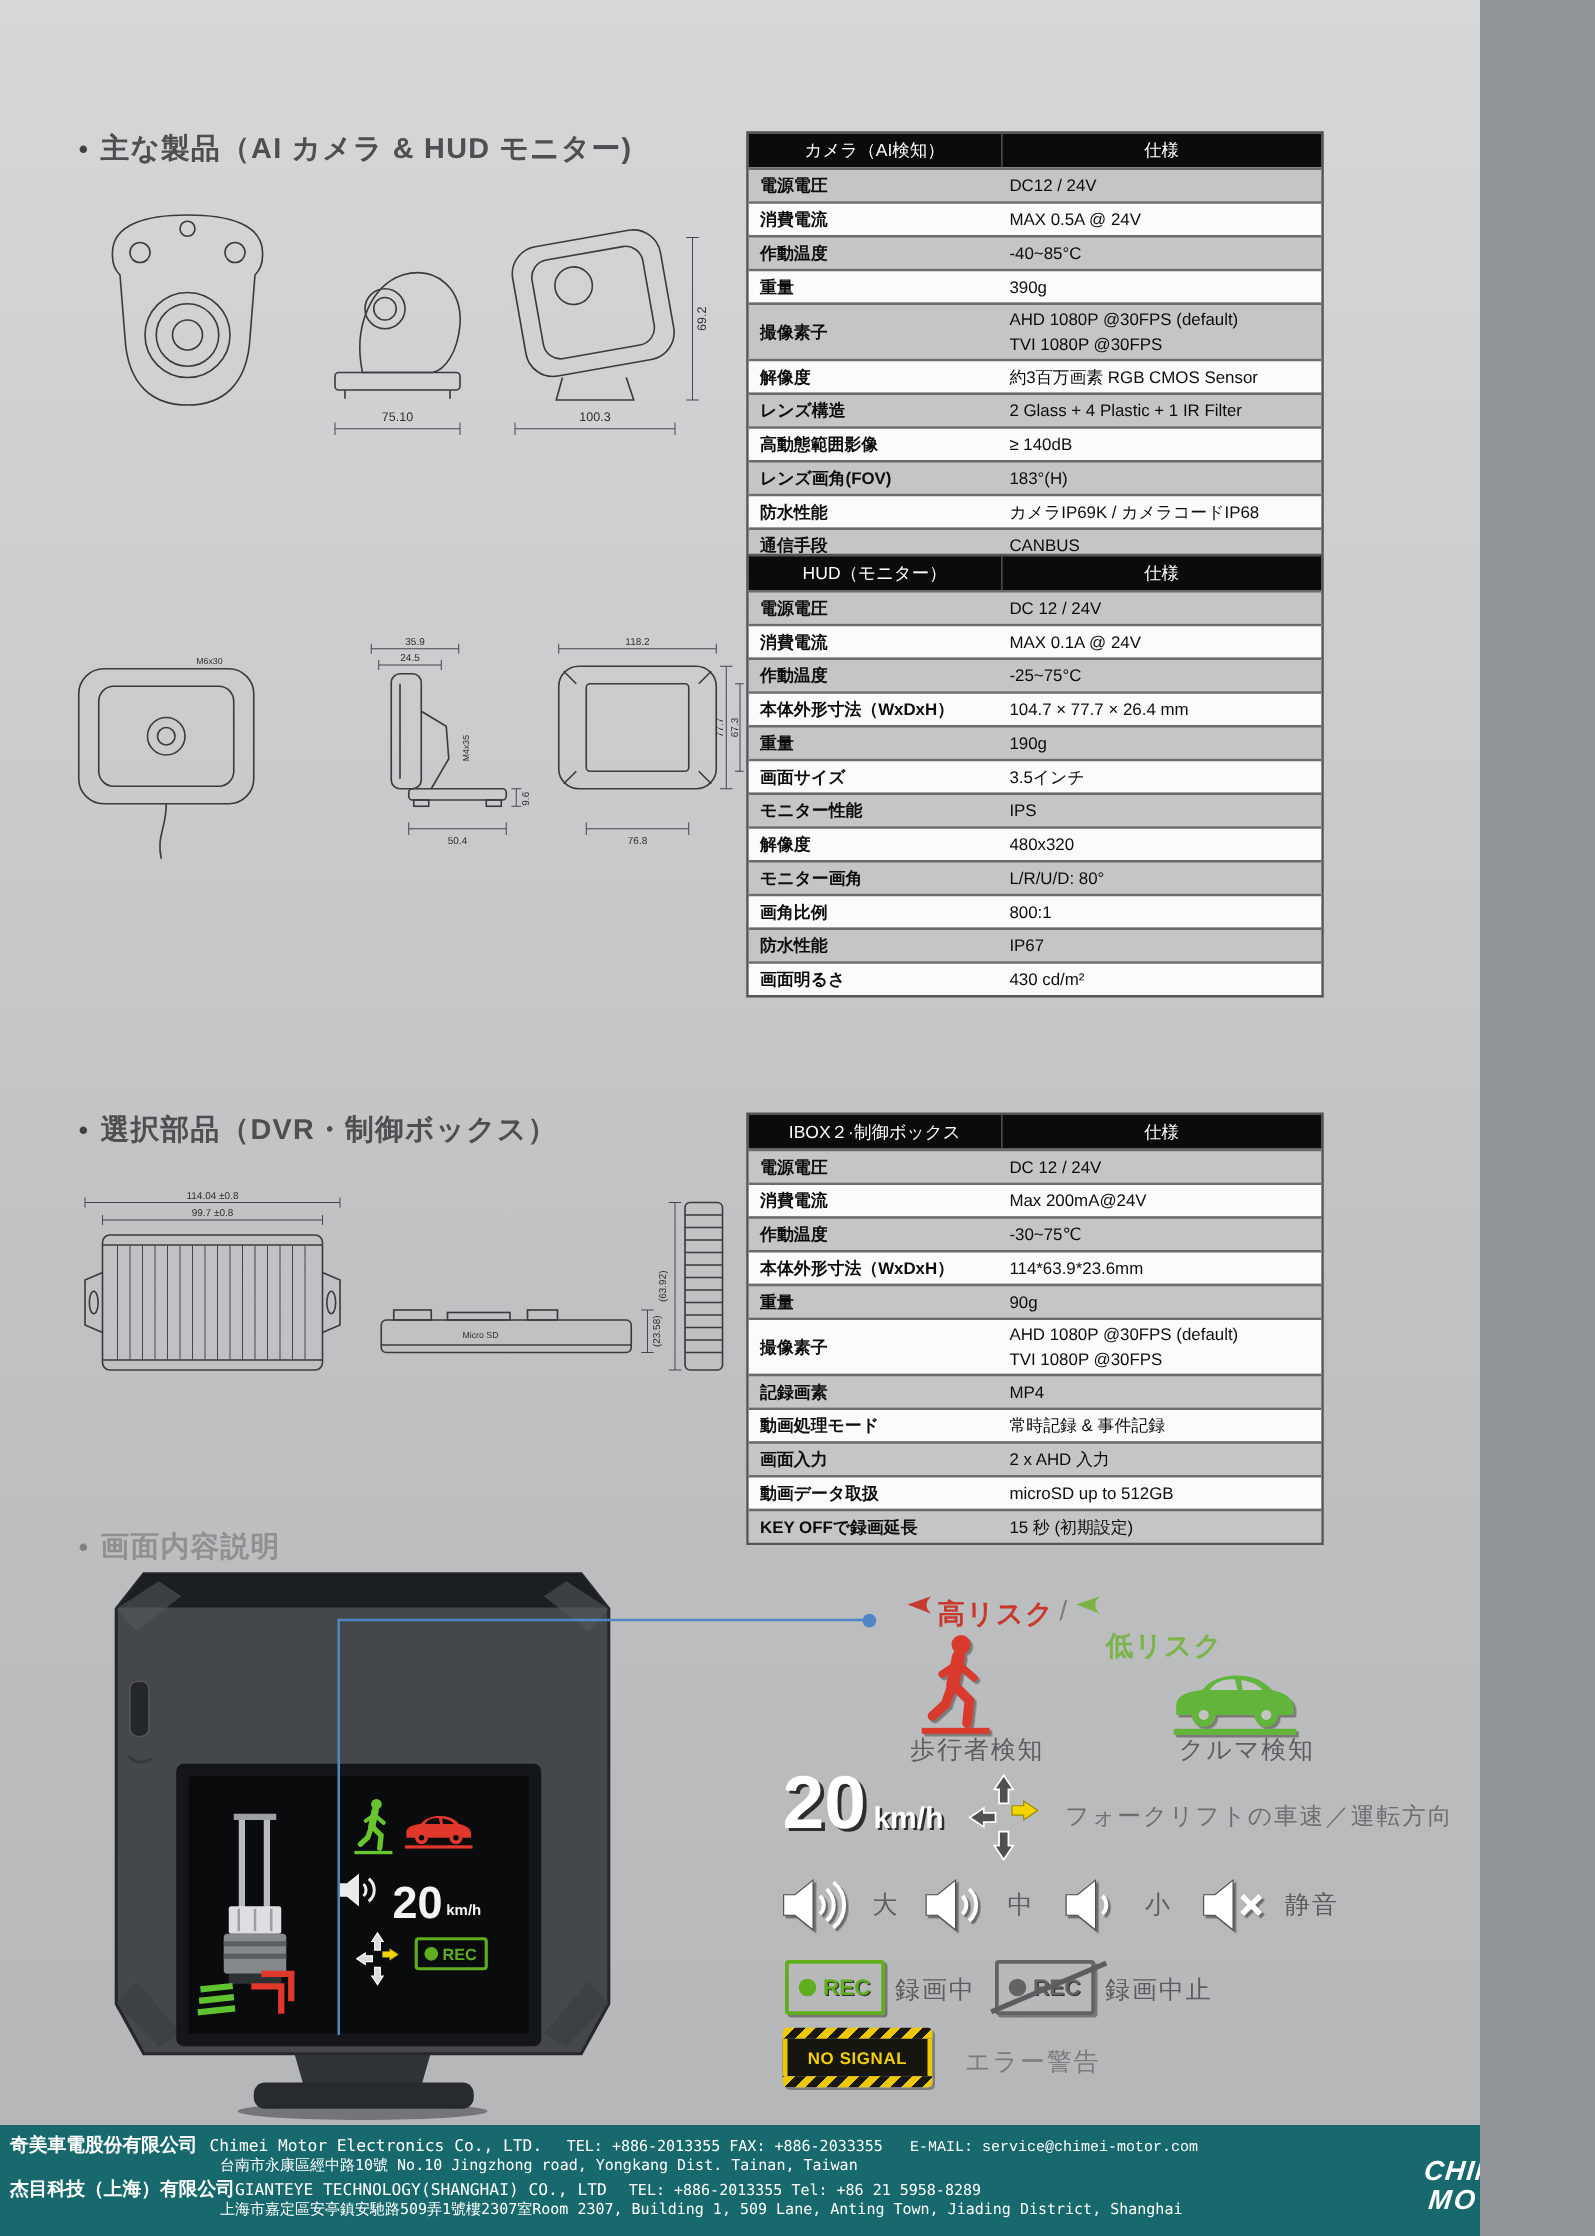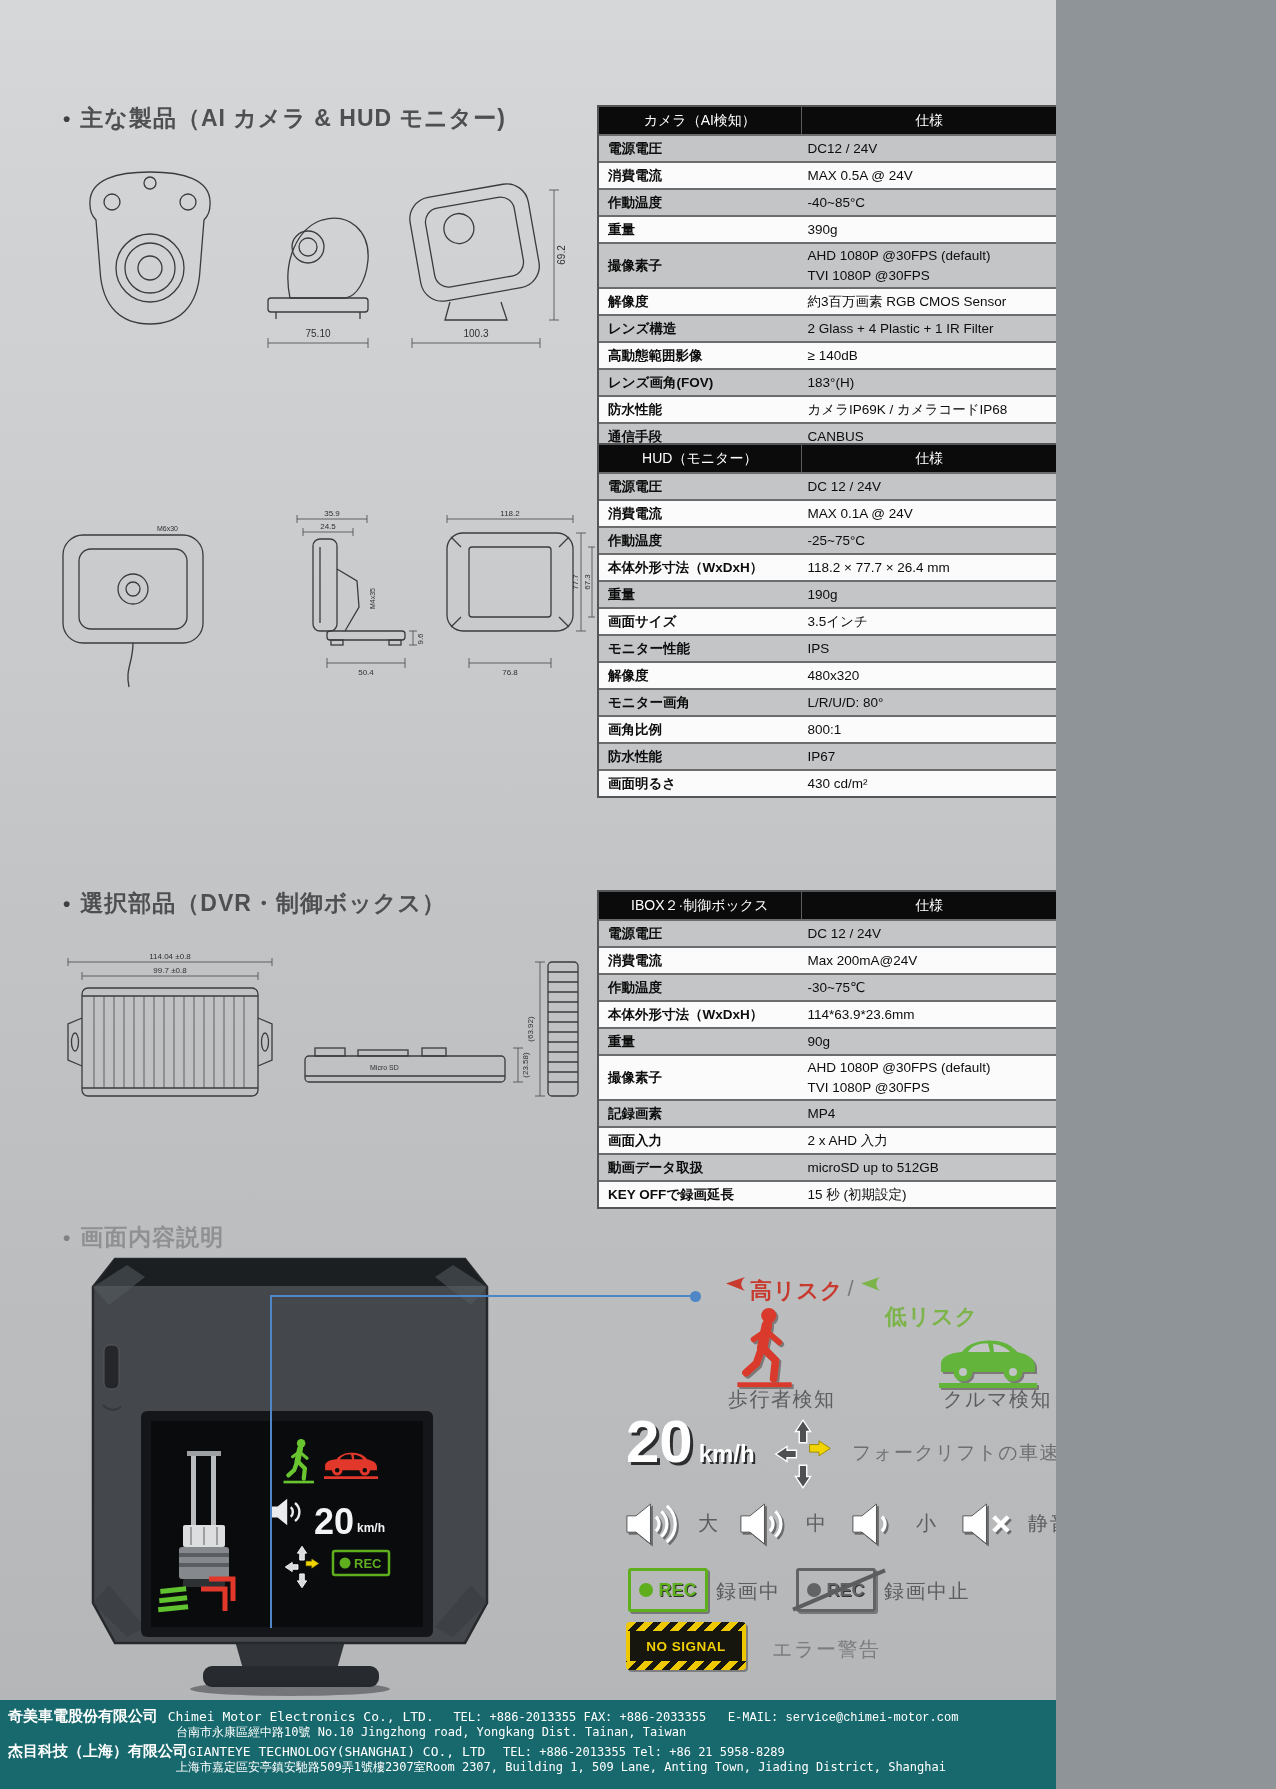--- a/index.html
+++ b/index.html
@@ -1,16 +1,16 @@
 <!DOCTYPE html>
 <html><head>
 <meta charset="utf-8">
 <style>
   html,body{margin:0;padding:0;background:#8f9498;}
-  #canvas{position:relative;width:1056px;height:1789px;overflow:hidden;
+  #canvas{position:relative;width:1184px;height:1789px;overflow:hidden;
     background:linear-gradient(180deg,#d6d7d9 0%,#cbcdcf 28%,#c0c2c4 55%,#b3b5b7 100%);
     font-family:"Liberation Sans","DejaVu Sans",sans-serif;}
   .abs{position:absolute;}
 
   
   .section-heading{position:absolute;font-weight:bold;font-size:23px;color:#4e4f51;letter-spacing:1px;white-space:nowrap;}
   .section-heading .bullet{font-size:21px;margin-right:9px;color:#3f4042;}
   .section-heading.light{color:#8f9092;}
   .section-heading.light .bullet{color:#808183;}
 
@@ -284,21 +284,21 @@
       <div class="spec-row">
           <div class="l">消費電流</div>
           <div class="v">MAX 0.1A @ 24V</div>
         </div>
       <div class="spec-row">
           <div class="l">作動温度</div>
           <div class="v">-25~75°C</div>
         </div>
       <div class="spec-row">
           <div class="l">本体外形寸法（WxDxH）</div>
-          <div class="v">118.2 × 77.7 × 26.4 mm</div>
+          <div class="v">104.7 × 77.7 × 26.4 mm</div>
         </div>
       <div class="spec-row">
           <div class="l">重量</div>
           <div class="v">190g</div>
         </div>
       <div class="spec-row">
           <div class="l">画面サイズ</div>
           <div class="v">3.5インチ</div>
         </div>
       <div class="spec-row">
@@ -407,20 +407,24 @@
           <div class="v">90g</div>
         </div>
       <div class="spec-row">
           <div class="l">撮像素子</div>
           <div class="v">AHD 1080P @30FPS (default)
 TVI 1080P @30FPS</div>
         </div>
       <div class="spec-row">
           <div class="l">記録画素</div>
           <div class="v">MP4</div>
+        </div>
+      <div class="spec-row">
+          <div class="l">動画処理モード</div>
+          <div class="v">常時記録 &amp; 事件記録</div>
         </div>
       <div class="spec-row">
           <div class="l">画面入力</div>
           <div class="v">2 x AHD 入力</div>
         </div>
       <div class="spec-row">
           <div class="l">動画データ取扱</div>
           <div class="v">microSD up to 512GB</div>
         </div>
       <div class="spec-row">

